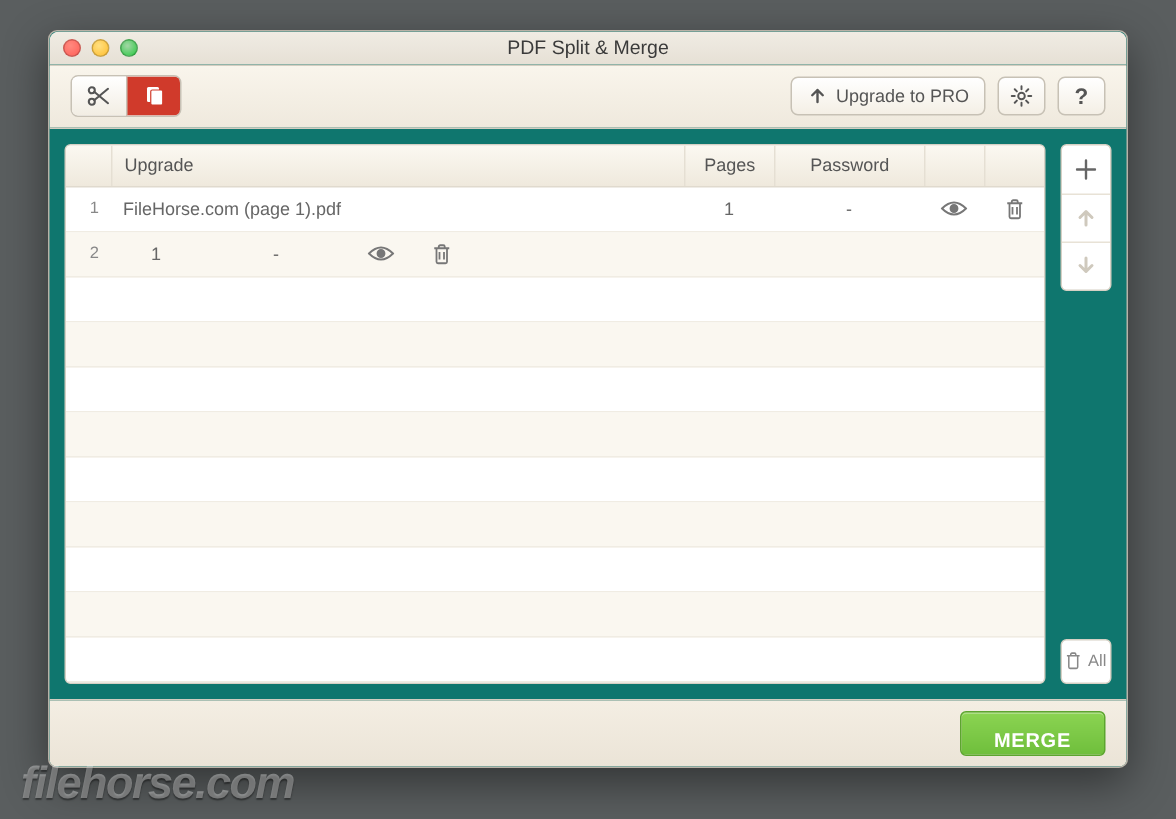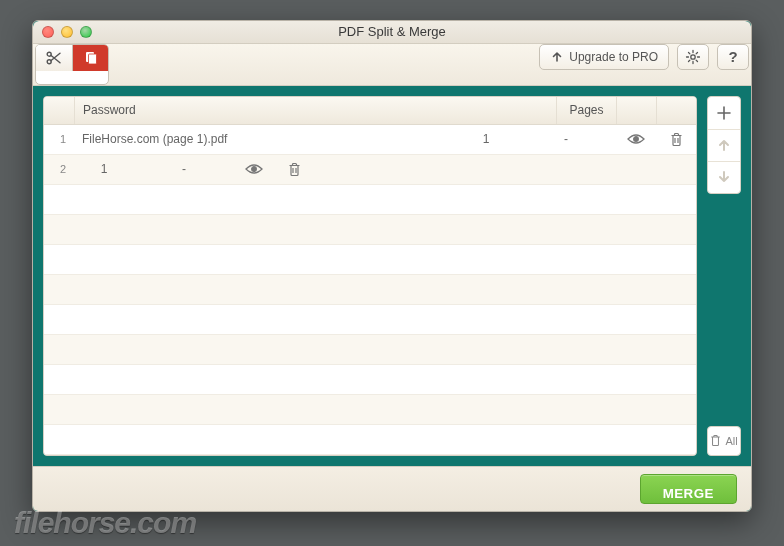--- a/index.html
+++ b/index.html
@@ -38,21 +38,22 @@
 .tl { width: 12px; height: 12px; border-radius: 50%; border: 1px solid rgba(0,0,0,0.2); }
 .tl.red { background: radial-gradient(circle at 40% 35%, #ff8a80, #ff5f57); }
 .tl.yellow { background: radial-gradient(circle at 40% 35%, #ffe082, #ffbd2e); }
 .tl.green { background: radial-gradient(circle at 40% 35%, #a5d6a7, #28c940); }
 .title { position: absolute; left: 0; right: 0; text-align: center; color: #3a3a3a; font-size: 13px; }
 .toolbar {
   height: 44px;
   background: linear-gradient(#f9f5ec, #efe9dd);
   border-bottom: 1px solid #d3cdc0;
   display: flex;
-  padding: 0 2px;
+  align-items: center;
+  padding: 0 14px;
 }
 .seg {
   display: inline-flex;
   border: 1px solid #c7c1b5;
   border-radius: 5px;
   overflow: hidden;
   background: #fff;
 }
 .seg .segbtn {
   width: 36px; height: 26px;
@@ -243,22 +244,23 @@
     </div>
     <div class="btn" style="width:32px;padding:0;justify-content:center;font-size:15px;font-weight:600;color:#555">
       <span>?</span>
     </div>
   </div>
 
   <div class="content">
     <div class="table-wrap">
       <div class="thead">
         <div class="th col-idx"></div>
-        <div class="th col-name">Password</div>
+        <div class="th col-name">Upgrade</div>
         <div class="th col-pages">Pages</div>
+        <div class="th col-pw">Password</div>
         <div class="th col-eye"></div>
         <div class="th col-del"></div>
       </div>
       <div class="tbody">
         <div class="row">
           <div class="td col-idx">1</div>
           <div class="td col-name">FileHorse.com (page 1).pdf</div>
           <div class="td col-pages">1</div>
           <div class="td col-pw">-</div>
           <div class="td col-eye iconbtn">

